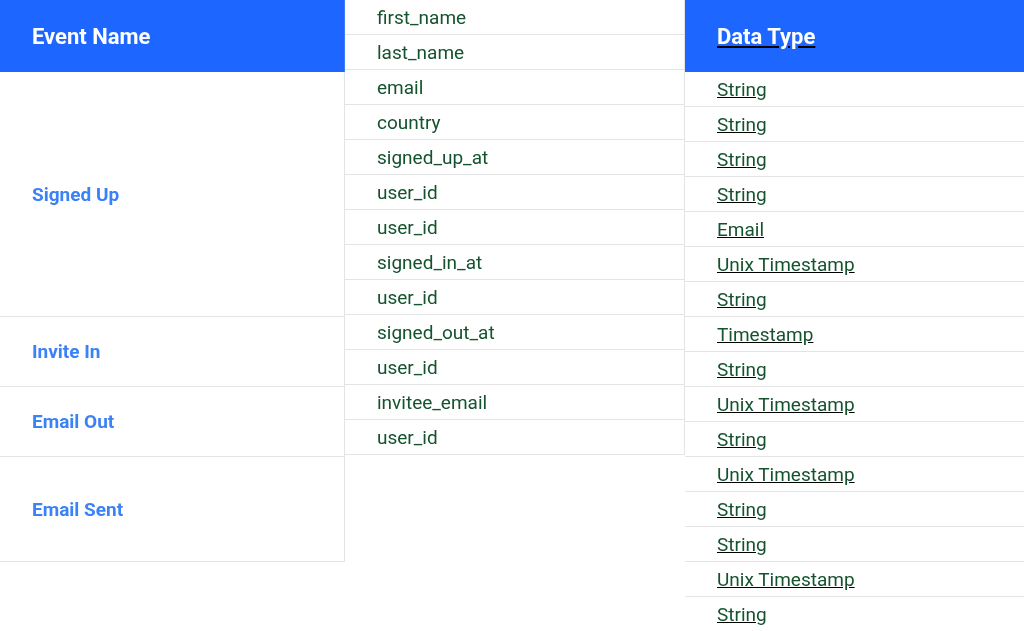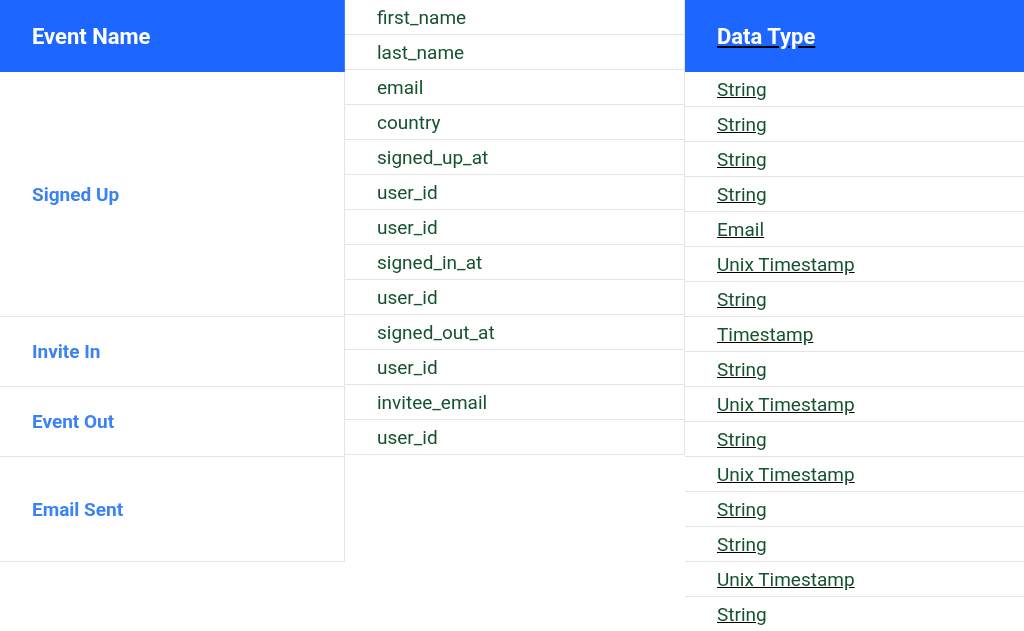--- a/index.html
+++ b/index.html
@@ -66,21 +66,21 @@
 </head>
 <body>
 
 <div class="table">
 
   <div class="col col-event-name">
     <div class="header-cell">Event Name</div>
 
     <div class="group-cell" style="height:245px">Signed Up</div>
     <div class="group-cell" style="height:70px">Invite In</div>
-    <div class="group-cell" style="height:70px">Event Out</div>
+    <div class="group-cell" style="height:70px">Email Out</div>
     <div class="group-cell" style="height:105px">Email Sent</div>
   </div>
 
   <div class="col col-event-properties">
 
     <div class="data-cell">first_name</div>
     <div class="data-cell">last_name</div>
     <div class="data-cell">email</div>
     <div class="data-cell">country</div>
     <div class="data-cell">signed_up_at</div>

